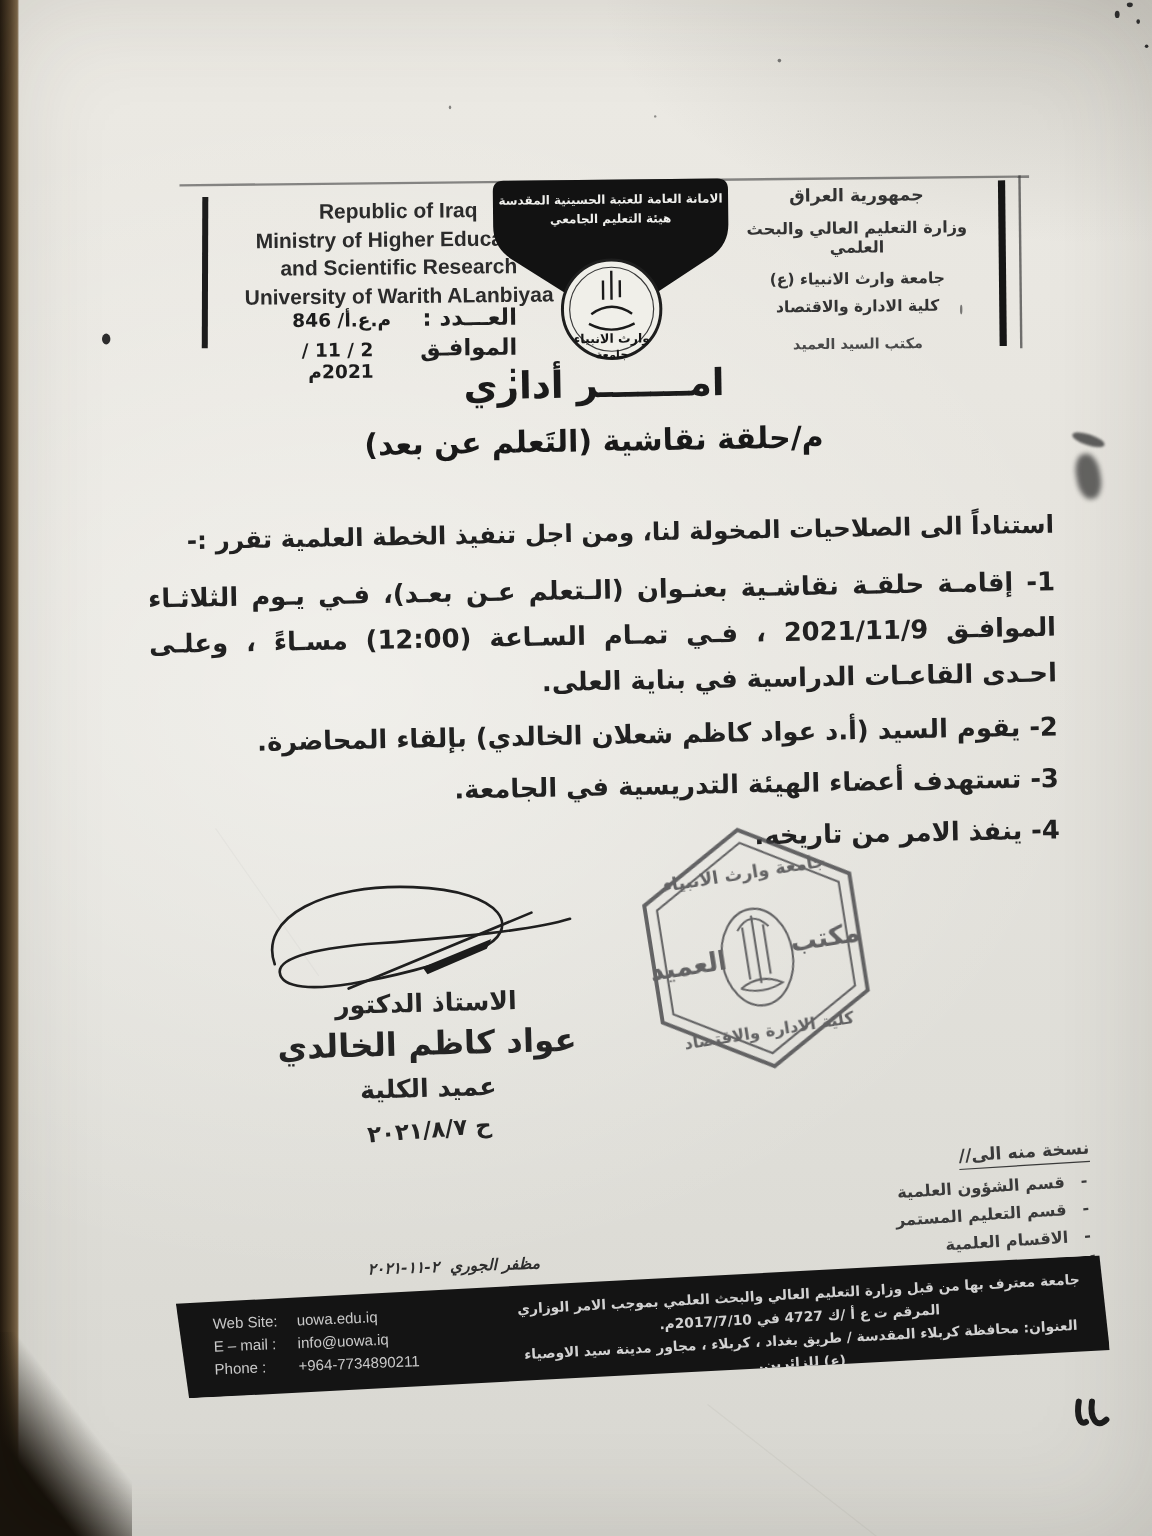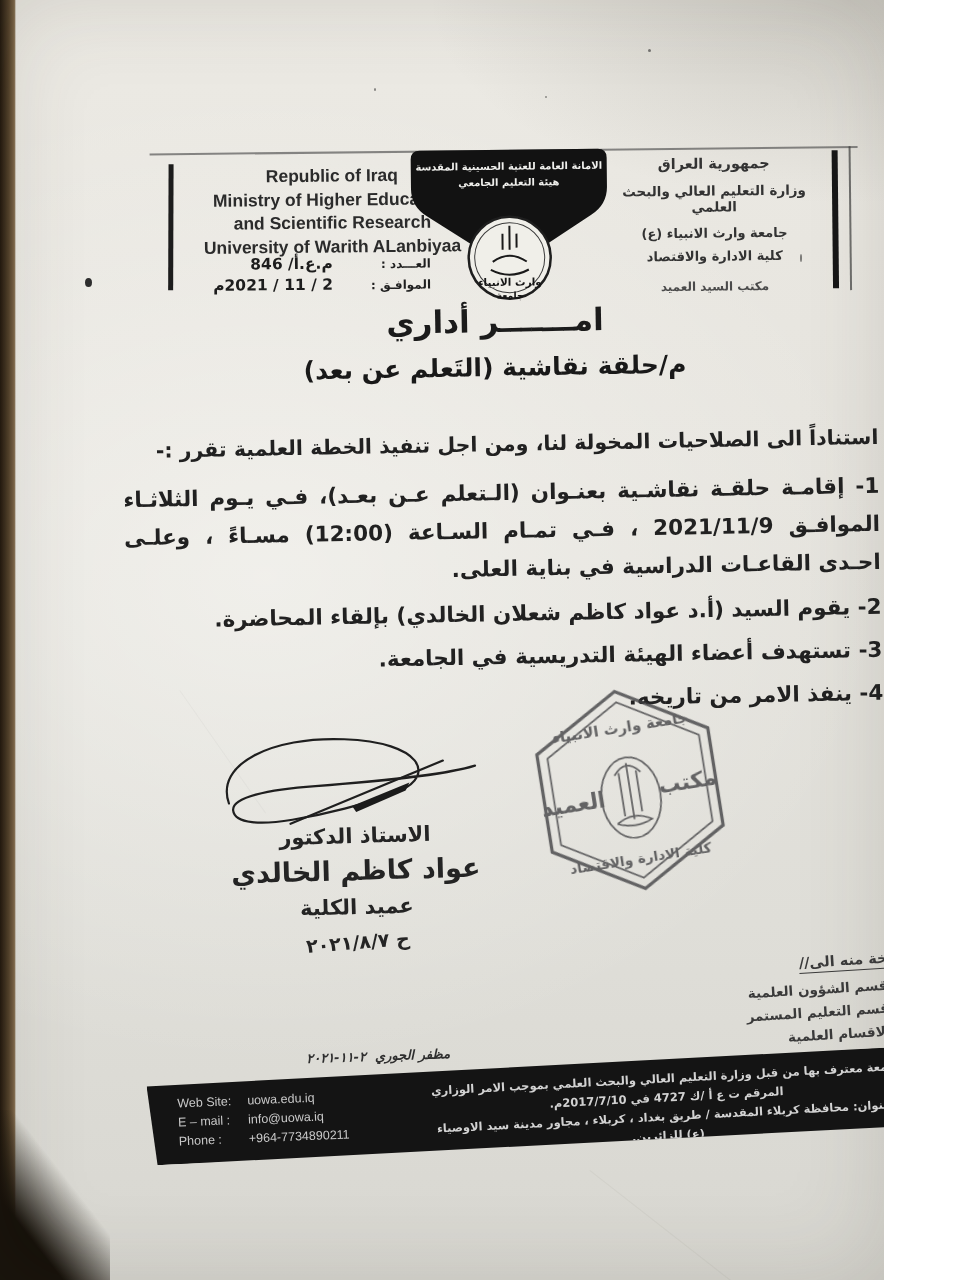--- a/index.html
+++ b/index.html
@@ -1,17 +1,17 @@
 <!DOCTYPE html>
 <html lang="ar"><head>
 <meta charset="utf-8">
 <style>
   html,body{margin:0;padding:0;}
   .scene{
-    position:relative; width:884px; height:1280px; overflow:hidden;
+    position:relative; width:960px; height:1280px; overflow:hidden;
     background:
       radial-gradient(700px 340px at 96% 0%, rgba(85,82,70,.20), transparent 60%),
       radial-gradient(900px 700px at 30% 45%, rgba(255,255,252,.45), transparent 70%),
       linear-gradient(180deg,#eceae4 0%, #e6e4de 38%, #dfdeD8 72%, #d8d7d1 100%);
     font-family:"DejaVu Sans", sans-serif; color:#222;
   }
   .vignette{position:absolute; inset:0; box-shadow:inset 0 0 90px rgba(70,64,50,.16); pointer-events:none;}
   .edge-left{position:absolute; left:0; top:0; width:16px; height:1280px;
     background:linear-gradient(90deg,#1f160c,#53412a 55%, #7e684a 90%, rgba(126,104,74,0));}
   .corner-bl{position:absolute; left:0; bottom:0; width:110px; height:170px;
@@ -21,21 +21,21 @@
   
   .header{position:absolute; left:0; top:0; width:960px; transform:rotate(-0.6deg);}
   .rule-top{position:absolute; left:148px; top:150px; width:708px; height:2px; background:#4d4d4d; opacity:.65;}
   .bar-left{position:absolute; left:166px; top:161px; width:5px; height:126px; background:#1c1c1c; transform:rotate(.8deg);}
   .bar-right{position:absolute; left:830px; top:154px; width:6px; height:138px; background:#161616;}
   .bar-right-thin{position:absolute; left:847px; top:150px; width:2px; height:144px; background:#3a3a3a; opacity:.7;}
   .hdr-en{position:absolute; left:180px; top:163px; width:300px; text-align:center;
     font-family:"Liberation Sans", sans-serif; font-size:17.5px; font-weight:700; color:#2b2b2b; line-height:23.5px;}
   .hdr-num{position:absolute; left:190px; top:253px; width:238px; direction:rtl;}
   .hdr-num .row{display:flex; gap:26px; align-items:baseline; margin-bottom:3px;}
-  .hdr-num .lbl{font-size:12px; font-weight:700; color:#1f1f1f; min-width:72px;}
+  .hdr-num .lbl{font-size:19px; font-weight:700; color:#1f1f1f; min-width:72px;}
   .hdr-num .val{font-size:15.5px; font-weight:700; color:#1d1d1d;}
   .hdr-ar{position:absolute; left:603px; top:158px; width:218px; direction:rtl; text-align:center; color:#333; font-weight:700;}
   .hdr-ar .l1{font-size:14.5px; margin-bottom:11px;}
   .hdr-ar .l2{font-size:13.5px; margin-bottom:11px;}
   .hdr-ar .l3{font-size:13px; margin-bottom:8px;}
   .hdr-ar .l4{font-size:13px; margin-bottom:16px;}
   .hdr-ar .l5{font-size:12px; color:#4a4a4a;}
   .logo{position:absolute; left:404px; top:146px; width:206px; height:162px;}
 
   

